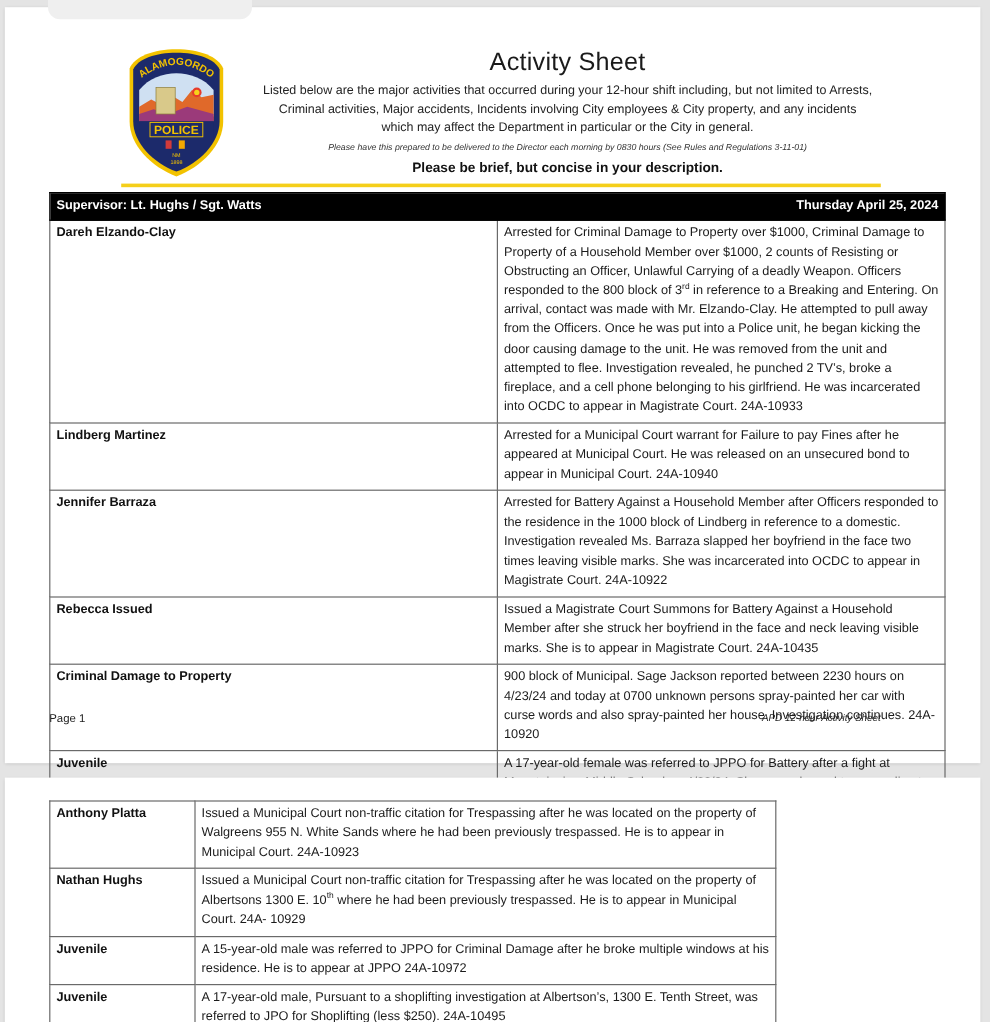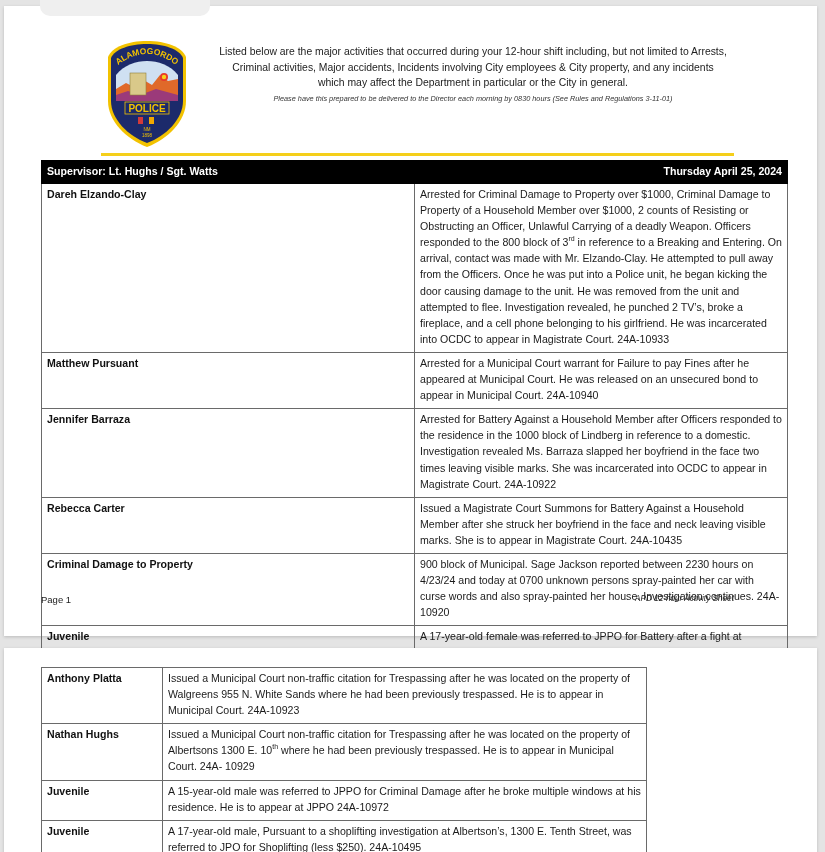--- a/index.html
+++ b/index.html
@@ -76,49 +76,51 @@
       <path id="arcTop" d="M12 26 Q41 4 70 26" fill="none"></path>
       <text font-family="Liberation Sans, sans-serif" font-size="8.5" font-weight="bold" fill="#f2c200"><textPath href="#arcTop" startOffset="50%" text-anchor="middle">ALAMOGORDO</textPath></text>
       <rect x="32" y="78" width="5" height="7" fill="#d23a3a"></rect>
       <rect x="43" y="78" width="5" height="7" fill="#f2a800"></rect>
       <text x="41" y="92" text-anchor="middle" font-family="Liberation Sans, sans-serif" font-size="4.5" fill="#f2c200">NM</text>
       <text x="41" y="98" text-anchor="middle" font-family="Liberation Sans, sans-serif" font-size="4.5" fill="#f2c200">1898</text>
     </svg>
   </div>
 
   <div class="header-text">
+    <div class="title">Activity Sheet</div>
     <div class="intro">Listed below are the major activities that occurred during your 12-hour shift including, but not limited to Arrests, Criminal activities, Major accidents, Incidents involving City employees &amp; City property, and any incidents which may affect the Department in particular or the City in general.</div>
     <div class="note">Please have this prepared to be delivered to the Director each morning by 0830 hours (See Rules and Regulations 3-11-01)</div>
+    <div class="brief">Please be brief, but concise in your description.</div>
   </div>
   <div class="yellow-rule"></div>
 
   <table class="sheet">
     <tbody>
         <tr class="hdr">
       <td colspan="2">
         <div class="hdr-flex">
           <span>Supervisor: Lt. Hughs / Sgt. Watts</span>
           <span>Thursday April 25, 2024</span>
         </div>
       </td>
     </tr>
     <tr>
       <td class="name">Dareh Elzando-Clay</td>
       <td class="desc"><span>Arrested for Criminal Damage to Property over $1000, Criminal Damage to Property of a Household Member over $1000, 2 counts of Resisting or Obstructing an Officer, Unlawful Carrying of a deadly Weapon.  Officers responded to the 800 block of 3</span><sup>rd</sup><span> in reference to a Breaking and Entering.  On arrival, contact was made with Mr. Elzando-Clay.  He attempted to pull away from the Officers.  Once he was put into a Police unit, he began kicking the door causing damage to the unit.  He was removed from the unit and attempted to flee.  Investigation revealed, he punched 2 TV’s, broke a fireplace, and a cell phone belonging to his girlfriend.   He was incarcerated into OCDC to appear in Magistrate Court.   24A-10933</span></td>
     </tr>
     <tr>
-      <td class="name">Matthew Pursuant</td>
+      <td class="name">Lindberg Martinez</td>
       <td class="desc">Arrested for a Municipal Court warrant for Failure to pay Fines after he appeared at Municipal Court.  He was released on an unsecured bond to appear in Municipal Court.  24A-10940</td>
     </tr>
     <tr>
       <td class="name">Jennifer Barraza</td>
       <td class="desc">Arrested for Battery Against a Household Member after Officers responded to the residence in the 1000 block of Lindberg in reference to a domestic. Investigation revealed Ms. Barraza slapped her boyfriend in the face two times leaving visible marks.  She was incarcerated into OCDC to appear in Magistrate Court.   24A-10922</td>
     </tr>
     <tr>
-      <td class="name">Rebecca Carter</td>
+      <td class="name">Rebecca Issued</td>
       <td class="desc">Issued a Magistrate Court Summons for Battery Against a Household Member after she struck her boyfriend in the face and neck leaving visible marks.  She is to appear in Magistrate Court.  24A-10435</td>
     </tr>
     <tr>
       <td class="name">Criminal Damage to Property</td>
       <td class="desc">900 block of Municipal. Sage Jackson reported between 2230 hours on 4/23/24 and today at 0700 unknown persons spray-painted her car with curse words and also spray-painted her house.  Investigation continues. 24A-10920</td>
     </tr>
     <tr>
       <td class="name">Juvenile</td>
       <td class="desc">A 17-year-old female was referred to JPPO for Battery after a fight at Mountainview Middle School on 4/22/24.  She was released to a guardian to appear at JPPO. 24A-10628</td>
     </tr>

